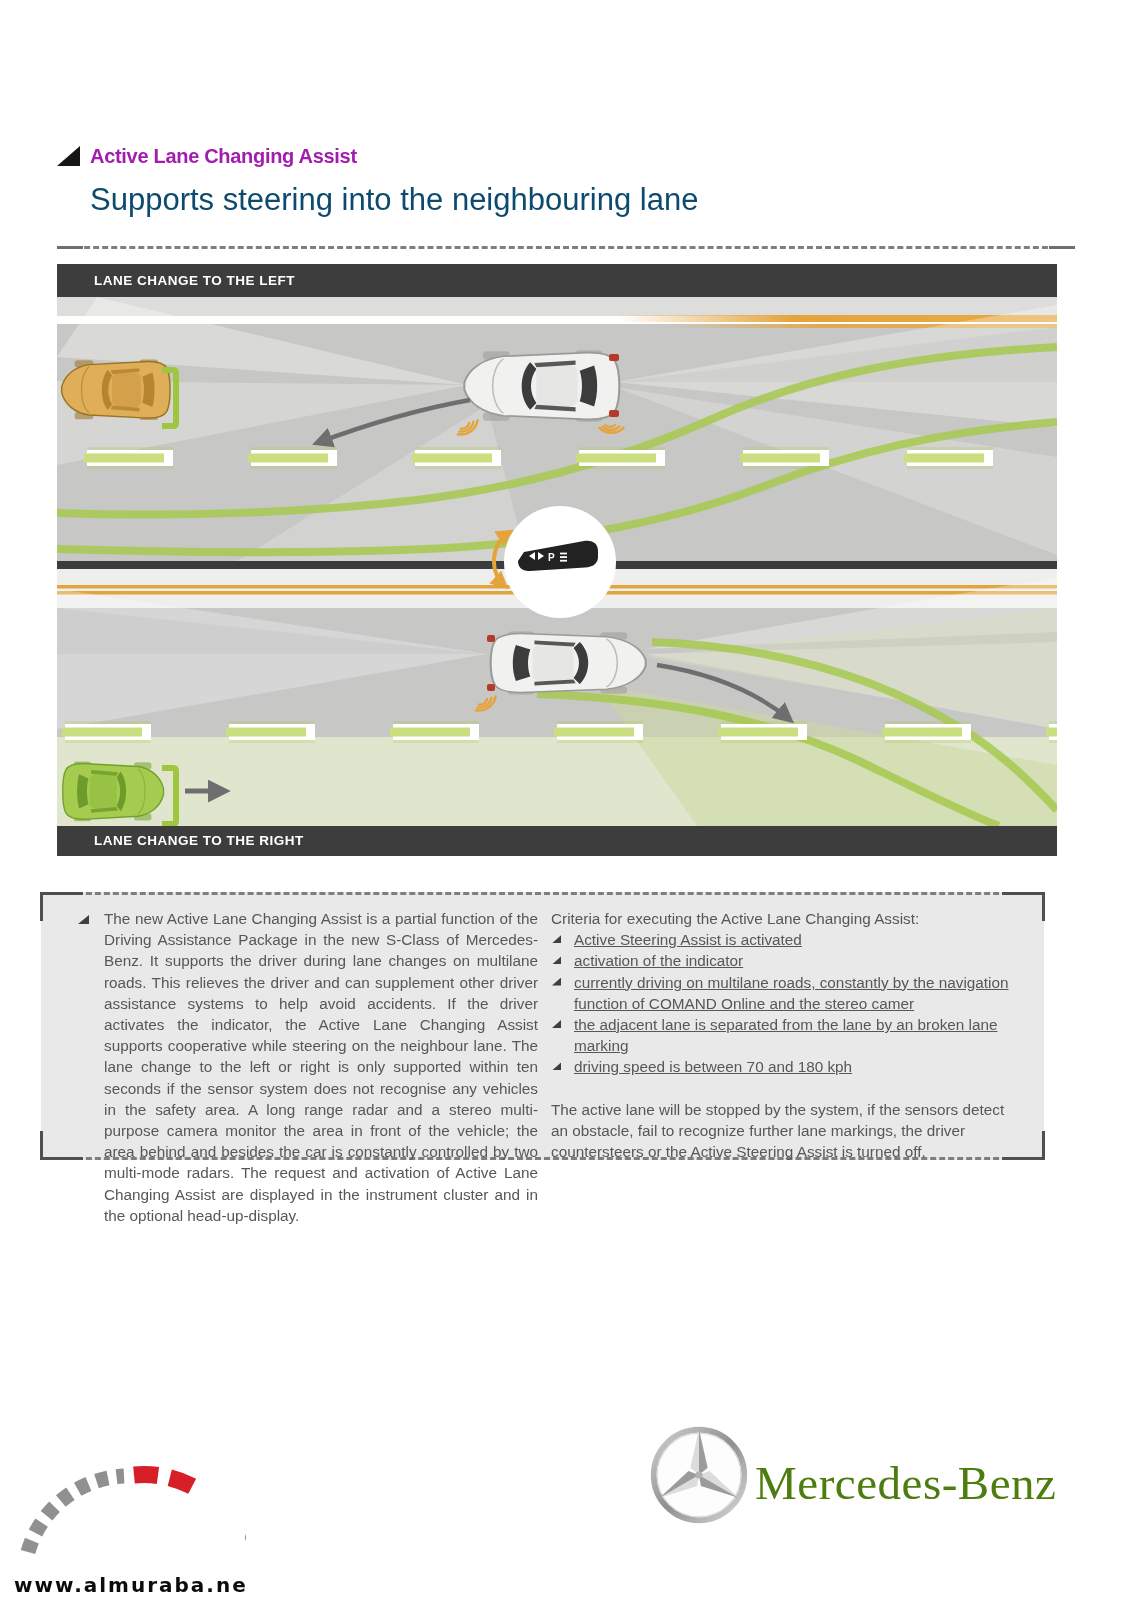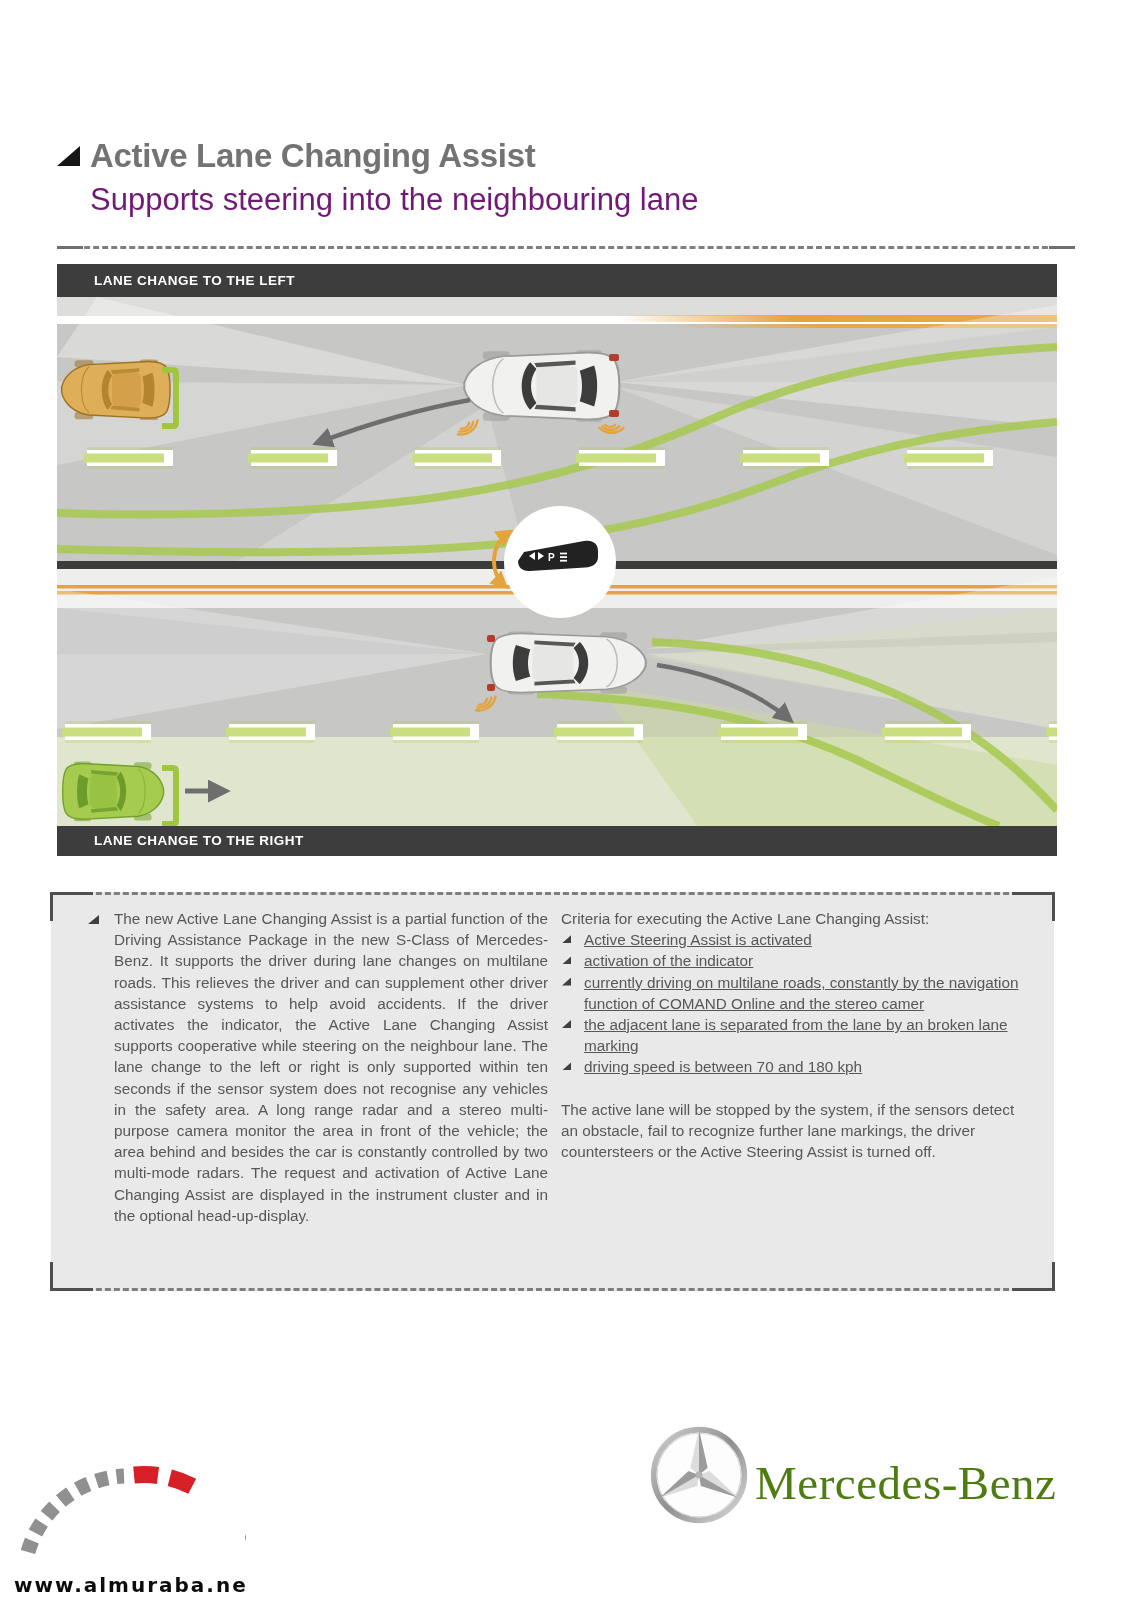--- a/index.html
+++ b/index.html
@@ -4,38 +4,38 @@
 <style>
   html,body{margin:0;padding:0;background:#fff;}
   .page{position:relative;width:1131px;height:1600px;background:#ffffff;overflow:hidden;
         font-family:"Liberation Sans",sans-serif;}
 
   
   .hdr{position:absolute;left:57px;top:138px;}
   .hdr-row{display:flex;align-items:flex-start;gap:10px;}
   .tri-big{width:23px;height:20px;background:#161616;margin-top:8px;
            clip-path:polygon(0 100%,100% 100%,100% 0);}
-  .title{font-size:33px;font-weight:bold;color:#737373;letter-spacing:-0.3px;line-height:36px;}
-  .subtitle{margin-left:33px;margin-top:8px;font-size:31px;color:#701a75;line-height:36px;}
+  .title{font-size:20px;font-weight:bold;color:#a21caf;letter-spacing:-0.3px;line-height:36px;}
+  .subtitle{margin-left:33px;margin-top:8px;font-size:31px;color:#0c4a6e;line-height:36px;}
 
   
   .sep{position:absolute;left:57px;top:246px;width:1018px;border-top:3px dashed #7e7e7e;}
   .sep .cap{position:absolute;top:-3px;width:26px;border-top:3px solid #6e6e6e;}
   .sep .cap.l{left:0;} .sep .cap.r{right:0;}
 
   
   .diagram{position:absolute;left:57px;top:264px;width:1000px;height:592px;background:#be185d;}
   .dbar{position:absolute;left:0;width:1000px;background:#3d3d3d;color:#fff;
         font-size:13.5px;font-weight:bold;letter-spacing:.5px;padding-left:37px;box-sizing:border-box;}
   .dbar.top{top:0;height:33px;line-height:33px;}
   .dbar.bottom{bottom:0;height:30px;line-height:30px;}
   .road-svg{position:absolute;left:0;top:33px;}
 
   
-  .panel{position:absolute;left:51px;top:892px;width:1003px;height:399px;background:#e9e9e9;
+  .panel{position:absolute;left:41px;top:892px;width:1003px;height:268px;background:#e9e9e9;
          border-top:3px dashed #7e7e7e;border-bottom:3px dashed #7e7e7e;box-sizing:border-box;}
   .corner{position:absolute;width:40px;height:26px;}
   .c-tl{left:-1px;top:-3px;border-left:3px solid #4f4f4f;border-top:3px solid #4f4f4f;}
   .c-tr{right:-1px;top:-3px;border-right:3px solid #4f4f4f;border-top:3px solid #4f4f4f;}
   .c-bl{left:-1px;bottom:-3px;border-left:3px solid #4f4f4f;border-bottom:3px solid #4f4f4f;}
   .c-br{right:-1px;bottom:-3px;border-right:3px solid #4f4f4f;border-bottom:3px solid #4f4f4f;}
   .panel,.panel *{color:#57575a;}
   .col-left{position:absolute;left:35px;top:13px;width:462px;font-size:15.3px;line-height:21.2px;
             text-align:justify;padding-left:28px;box-sizing:border-box;}
   .col-left .tri-s{position:absolute;left:2px;top:7px;}

